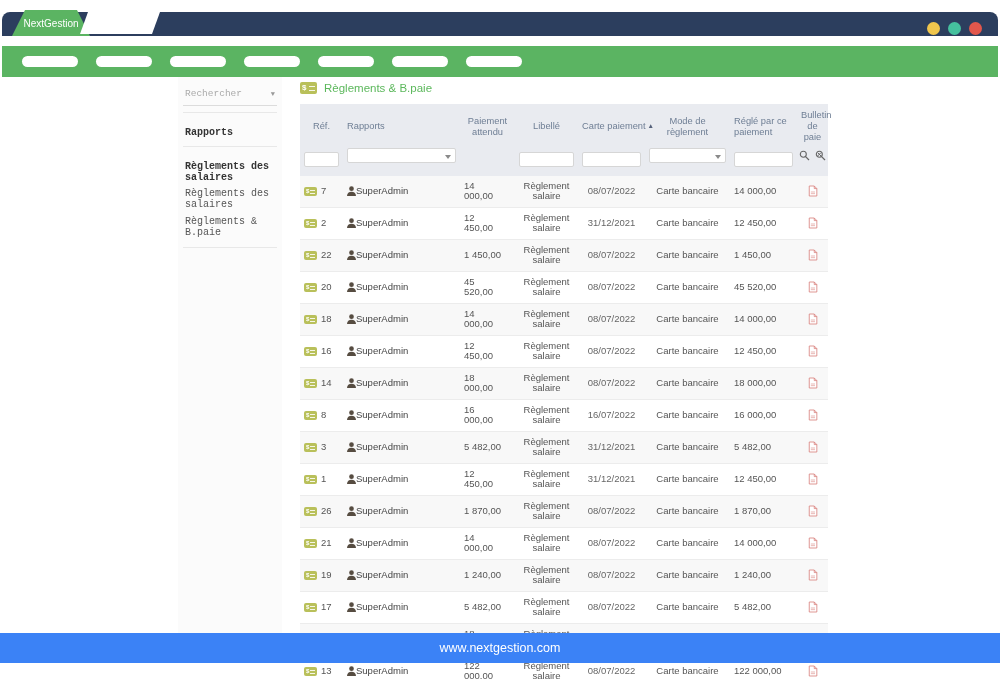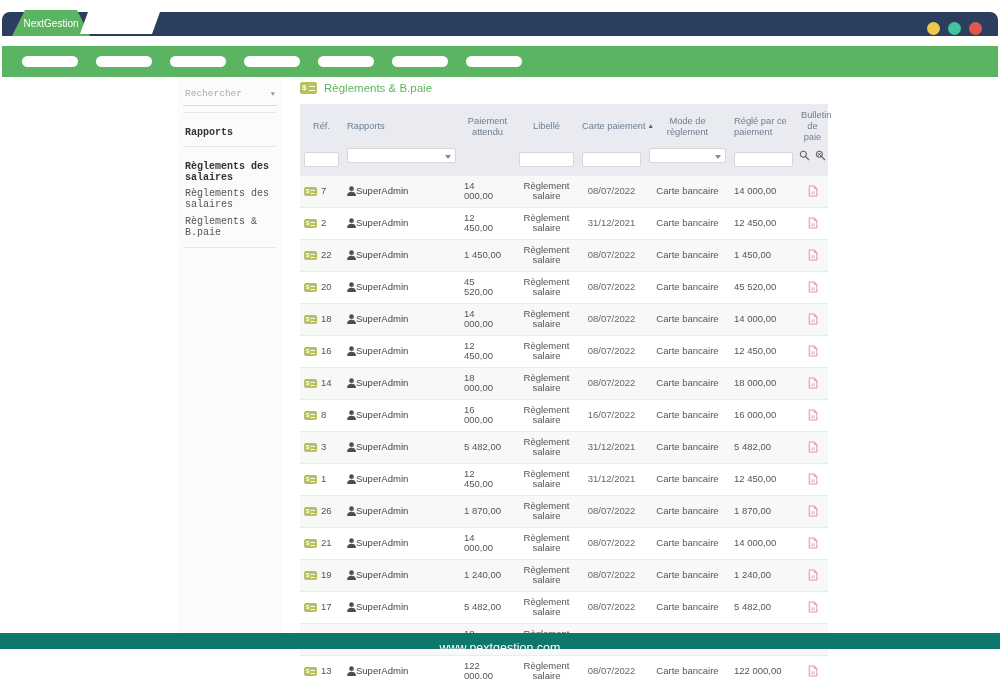--- a/index.html
+++ b/index.html
@@ -63,21 +63,21 @@
   tbody td{border-bottom:1px solid #ececec;height:27px;color:#555;font-size:9.5px;
            padding:2px 4px;vertical-align:middle;line-height:1.15;}
   tbody tr:nth-child(odd){background:#f8f8f8;}
   .cell-ref{display:flex;align-items:center;gap:4px;}
   .cell-person{display:flex;align-items:center;color:#444;}
   .ta-r{text-align:left;margin-top:17px;}.ta-c{text-align:center;}
   td.pad-r{padding-right:9px;}
   .date-cell{color:#666;}
 
   
-  .footer{position:absolute;left:0;right:0;top:633px;height:16px;background:#0f766e;
+  .footer{position:absolute;left:0;right:0;top:633px;height:30px;background:#3b82f6;
           color:#fff;text-align:center;line-height:30px;font-size:12.5px;}
 
   svg{display:block;}
   .nowrap{white-space:nowrap;}
 </style>
 </head>
 <body>
 
 <div class="page">
 

